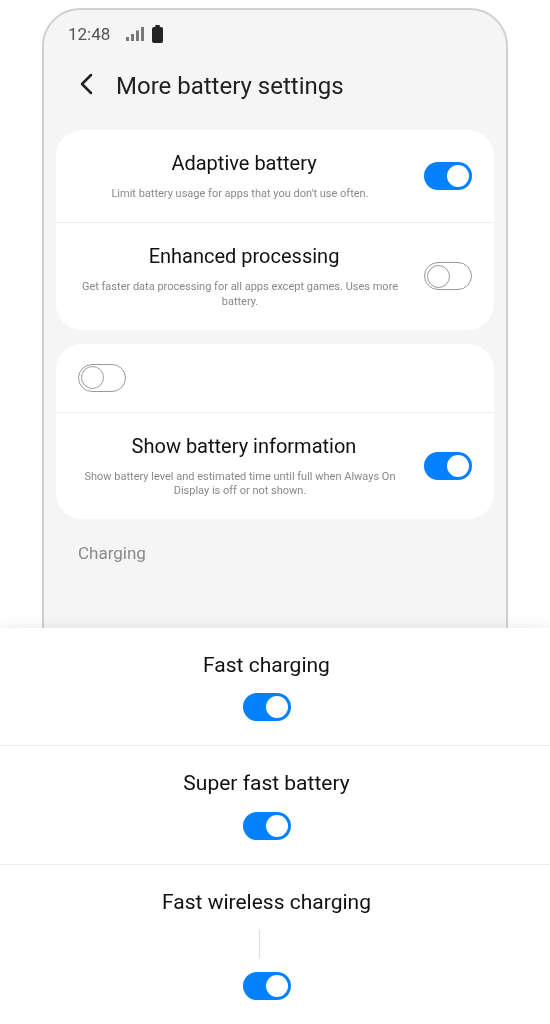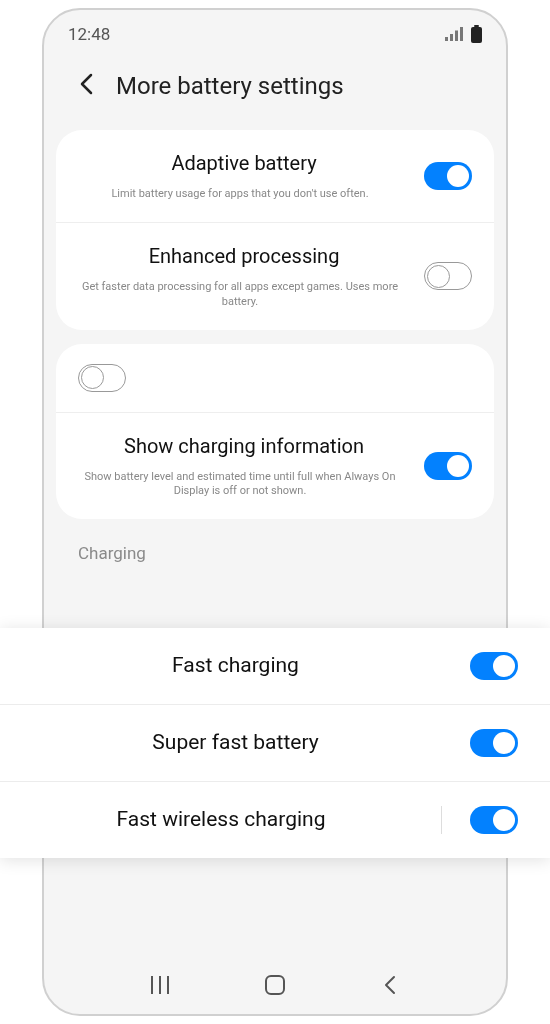--- a/index.html
+++ b/index.html
@@ -16,21 +16,20 @@
   left: 42px;
   width: 466px;
   height: 1008px;
   border: 2px solid #d0d0d0;
   border-radius: 38px;
   background: #f5f5f5;
   overflow: hidden;
 }
 .status-bar {
   display: flex;
-  justify-content: space-between;
   align-items: center;
   padding: 14px 24px 8px 24px;
   gap: 16px;
 }
 .time {
   font-size: 17px;
   color: #555;
   font-weight: 400;
 }
 .status-icons {
@@ -131,20 +130,21 @@
   position: absolute;
   left: 0;
   right: 0;
   top: 628px;
   background: #fff;
   box-shadow: 0 2px 16px rgba(0,0,0,0.12);
   z-index: 10;
 }
 .overlay .row {
   padding: 24px 32px 24px 15px;
+  flex-direction: column;
 }
 .overlay .row + .row {
   border-top: 1px solid #ececec;
 }
 .overlay .row-title {
   font-size: 21px;
 }
 .sep-v {
   width: 1px;
   height: 28px;
@@ -216,21 +216,21 @@
       <div class="toggle toggle-off"></div>
     </div>
   </div>
 
   <div class="card">
     <div class="row">
       <div class="toggle toggle-off"></div>
     </div>
     <div class="row">
       <div class="row-text">
-        <div class="row-title">Show charging information</div>
+        <div class="row-title">Show battery information</div>
         <div class="row-desc">Show battery level and estimated time until full when Always On Display is off or not shown.</div>
       </div>
       <div class="toggle toggle-on"></div>
     </div>
   </div>
 
   <div class="section-label">Charging</div>
 
   <div class="nav-bar">
     <div class="nav-btn">

